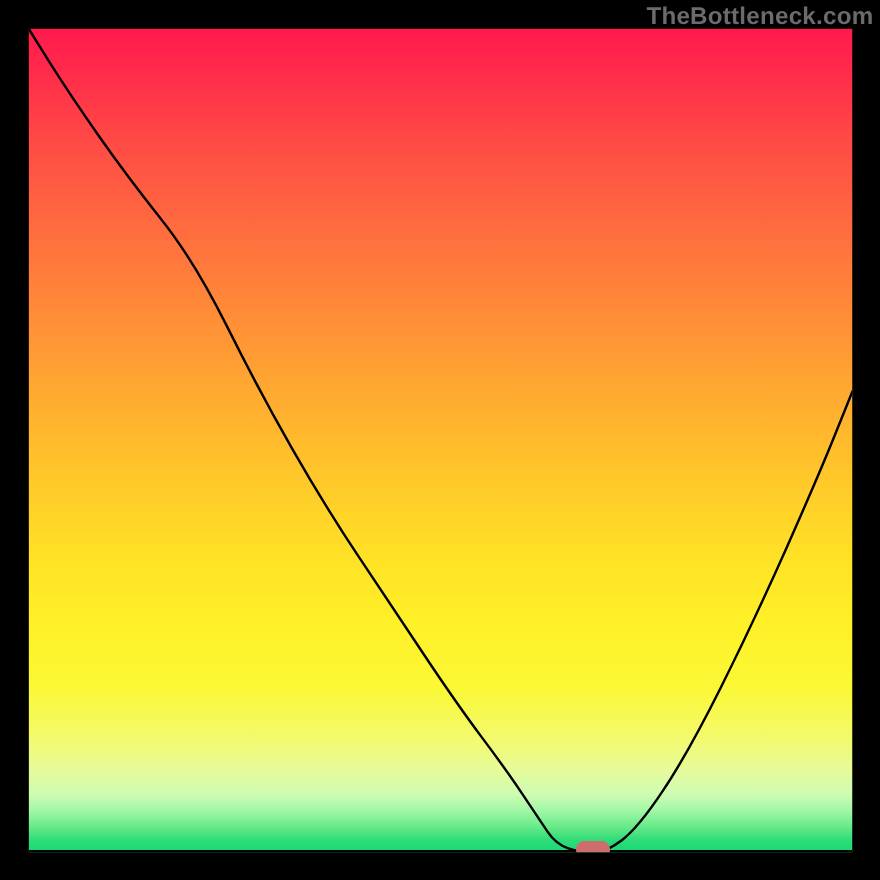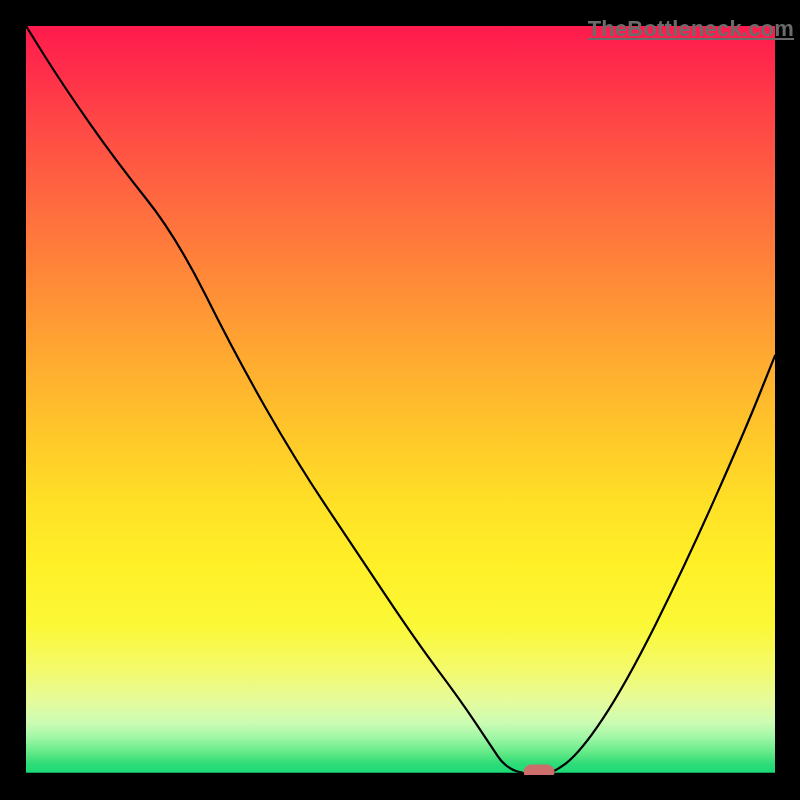--- a/index.html
+++ b/index.html
@@ -12,29 +12,28 @@
     font-family: Arial, Helvetica, sans-serif;
   }
   .frame {
     position: relative;
     width: 800px;
     height: 800px;
     background: #000;
   }
   .watermark {
     position: absolute;
-    top: 16px;
+    top: 2px;
     right: 6px;
     color: #6b6b6b;
     font-size: 22px;
     font-weight: 600;
     letter-spacing: 0.2px;
     z-index: 3;
     user-select: none;
-    text-decoration: underline;
   }
   .plot-area {
     position: absolute;
     left: 26px;
     top: 26px;
     width: 749px;   
     height: 749px;  
     overflow: hidden;
   }
   .gradient {

